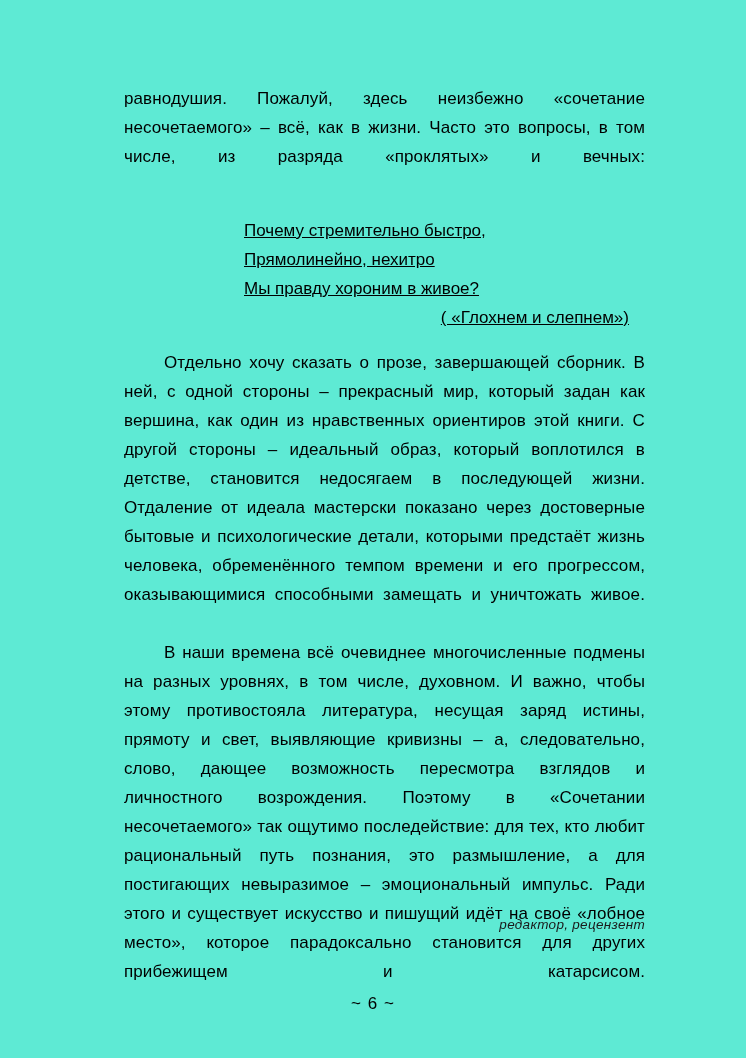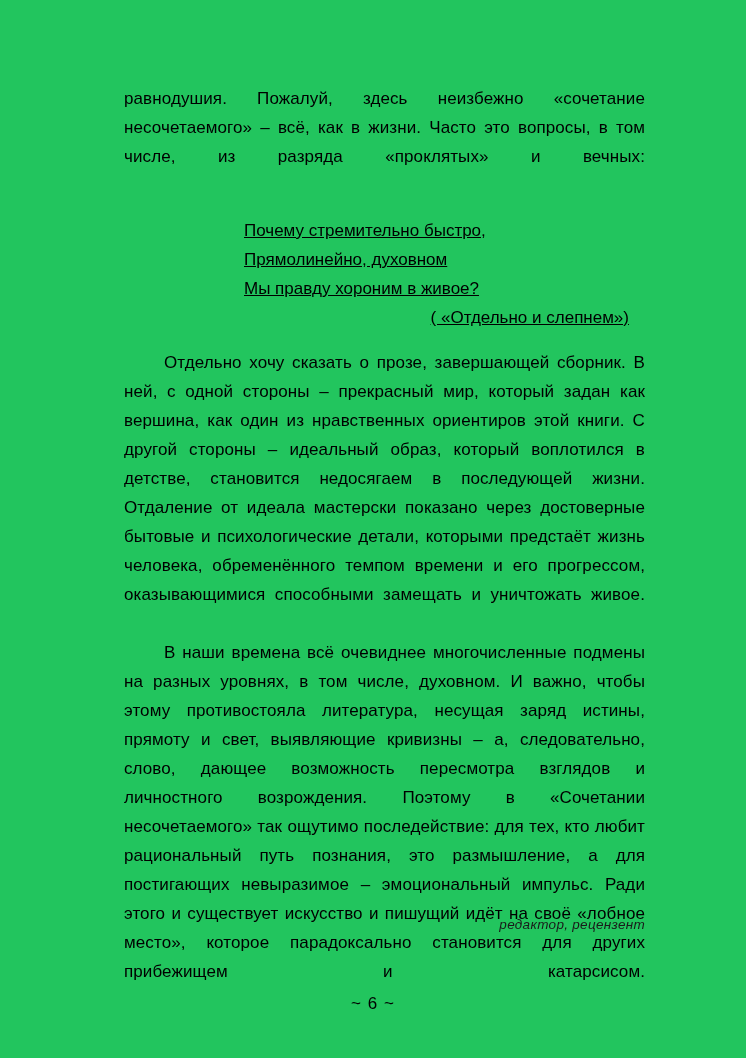--- a/index.html
+++ b/index.html
@@ -8,21 +8,21 @@
     background: #ffffff;
   }
   body {
     font-family: "Liberation Sans", sans-serif;
     color: #000000;
   }
   .page {
     position: relative;
     width: 746px;
     height: 1058px;
-    background: #22c55e;
+    background: #5eead4;
     overflow: hidden;
     box-sizing: border-box;
   }
   .text-column {
     position: absolute;
     left: 124px;
     top: 84px;
     width: 521px;
   }
   .para {
@@ -98,23 +98,23 @@
 <body>
 
 <div class="page">
 
   <div class="text-column">
 
     <p class="para continuation">равнодушия. Пожалуй, здесь неизбежно «сочетание несочетаемого» – всё, как в жизни. Часто это вопросы, в том числе, из разряда «проклятых» и вечных:</p>
 
     <div class="verse-block">
       <p class="verse-line">Почему стремительно быстро,</p>
-      <p class="verse-line">Прямолинейно, духовном</p>
+      <p class="verse-line">Прямолинейно, нехитро</p>
       <p class="verse-line">Мы правду хороним в живое?</p>
-      <p class="verse-attribution">( «Отдельно и слепнем»)</p>
+      <p class="verse-attribution">( «Глохнем и слепнем»)</p>
     </div>
 
     <p class="para indented">Отдельно хочу сказать о прозе, завершающей сборник. В ней, с одной стороны – прекрасный мир, который задан как вершина, как один из нравственных ориентиров этой книги. С другой стороны – идеальный образ, который воплотился в детстве, становится недосягаем в последующей жизни. Отдаление от идеала мастерски показано через достоверные бытовые и психологические детали, которыми предстаёт жизнь человека, обременённого темпом времени и его прогрессом, оказывающимися способными замещать и уничтожать живое.</p>
 
     <p class="para indented">В наши времена всё очевиднее многочисленные подмены на разных уровнях, в том числе, духовном. И важно, чтобы этому противостояла литература, несущая заряд истины, прямоту и свет, выявляющие кривизны – а, следовательно, слово, дающее возможность пересмотра взглядов и личностного возрождения. Поэтому в «Сочетании несочетаемого» так ощутимо последействие: для тех, кто любит рациональный путь познания, это размышление, а для постигающих невыразимое – эмоциональный импульс. Ради этого и существует искусство и пишущий идёт на своё «лобное место», которое парадоксально становится для других прибежищем и катарсисом.</p>
 
   </div>
 
   <div class="signature-block">
     <p class="signature-line">редактор, рецензент</p>

